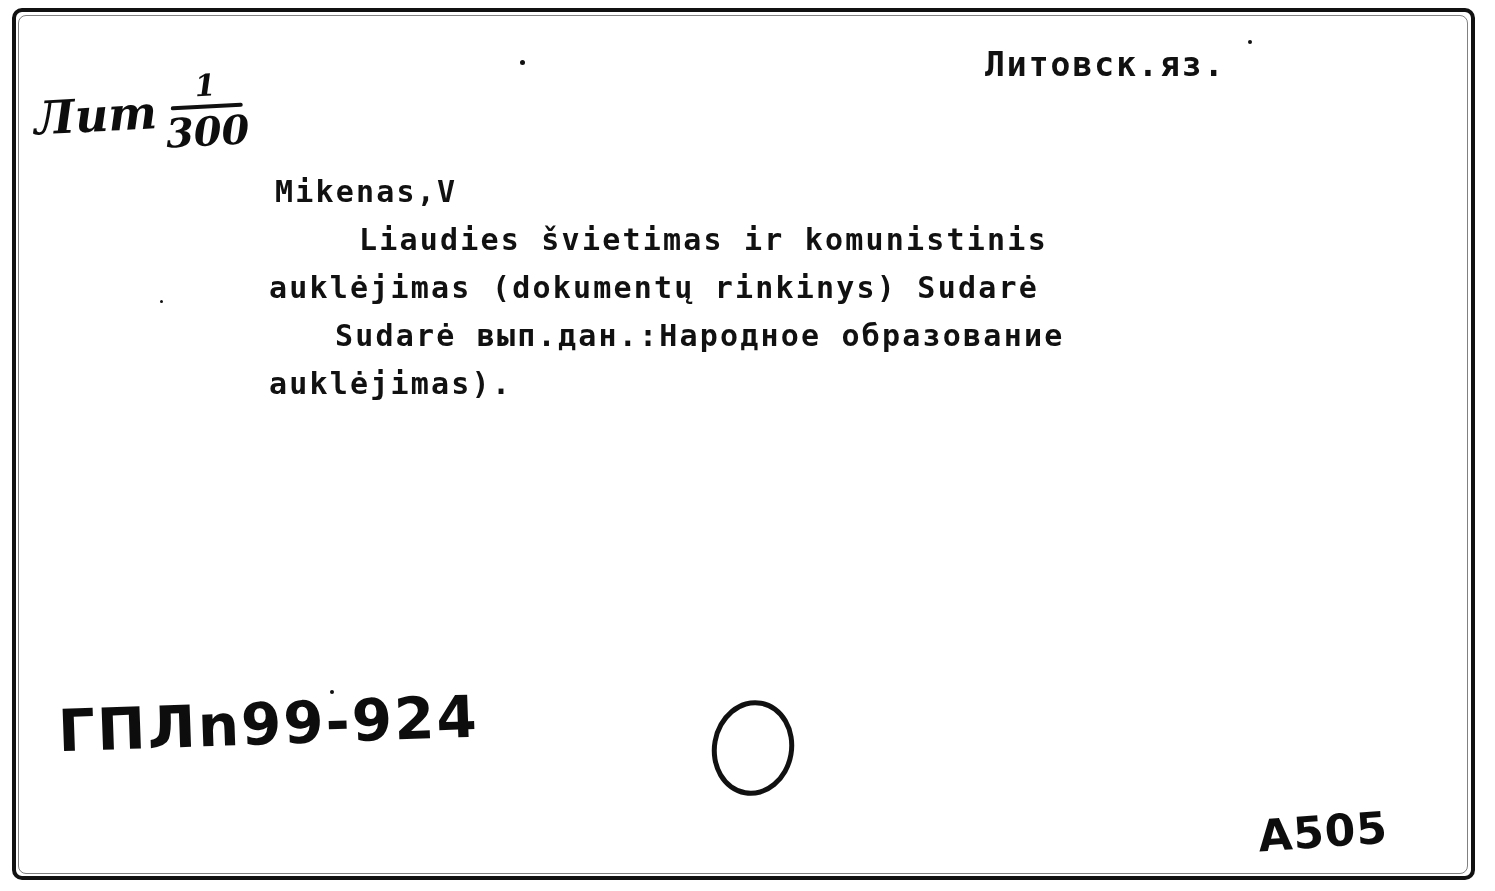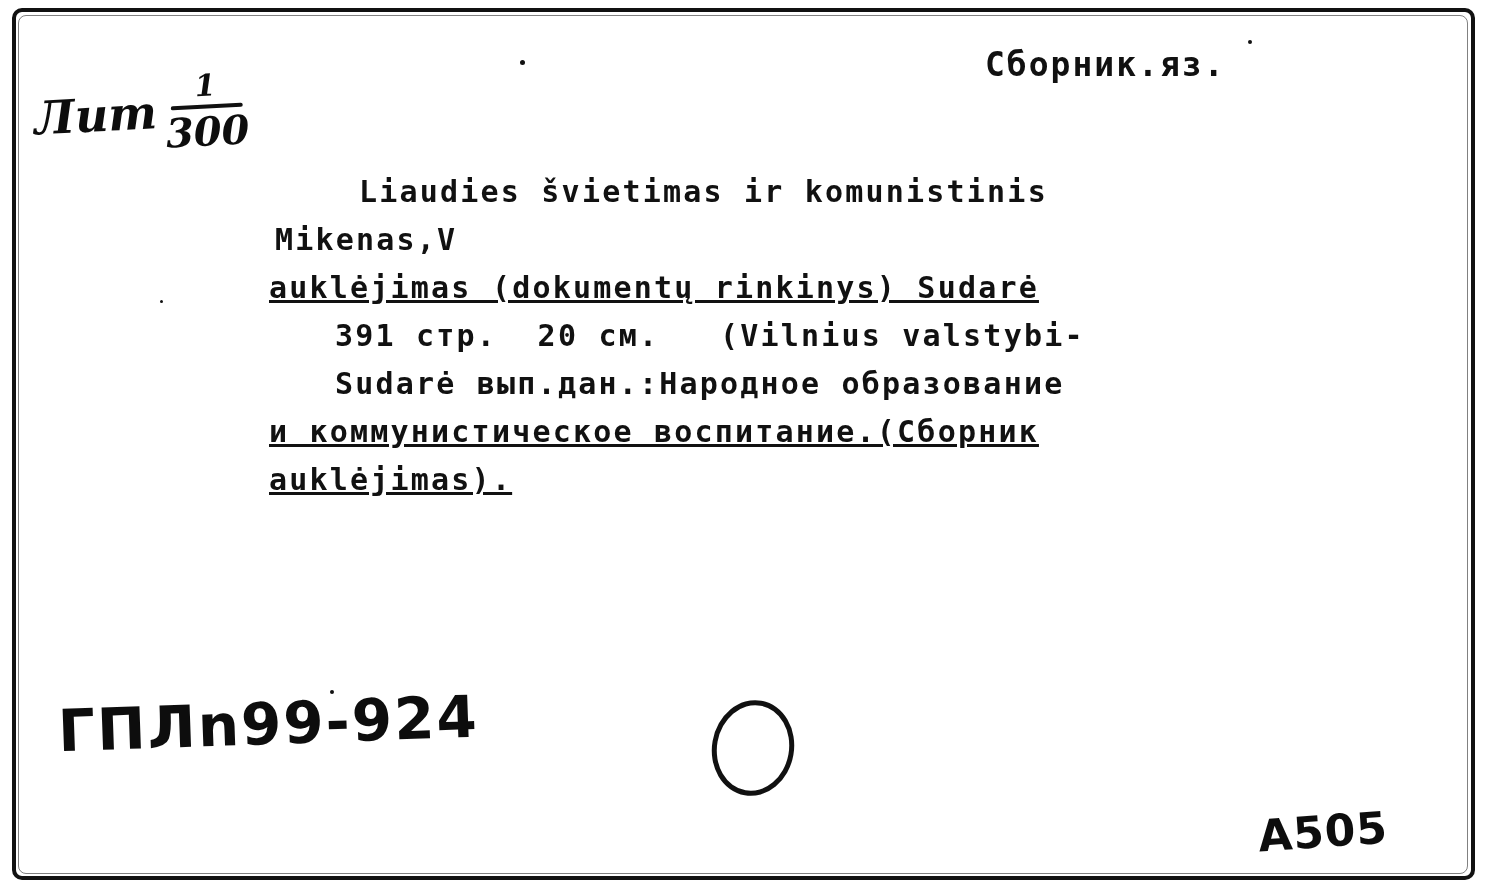--- a/index.html
+++ b/index.html
@@ -101,21 +101,21 @@
     font-family: "DejaVu Sans Mono", "Liberation Mono", monospace;
     font-weight: 700;
     font-size: 30px;
     line-height: 48px;
     letter-spacing: 2.2px;
     color: #111;
     white-space: pre;
   }
   #biblio .indent { padding-left: 84px; }
   #biblio .indent-small { padding-left: 60px; }
-  #biblio .hang { margin-left: -6px; text-decoration: underline; }
+  #biblio .hang { margin-left: -6px; }
 
   
   #callnumber {
     left: 58px;
     top: 690px;
     font-size: 58px;
     font-family: "DejaVu Sans", "Liberation Sans", sans-serif;
     font-weight: 700;
     letter-spacing: 2px;
     transform: rotate(-2deg);
@@ -148,38 +148,36 @@
     border-radius: 50%;
   }
 </style>
 </head>
 <body>
 
 <div id="card">
 
   <div class="card-border"></div>
 
-  <div class="tw" id="lang-note">Сборник.яз.</div>
+  <div class="tw" id="lang-note">Литовск.яз.</div>
 
   <div class="hw" id="shelfmark">
     <span>Лит</span>
     <span class="frac">
       <span class="num">1</span>
       <span class="bar"></span>
       <span class="den">300</span>
     </span>
   </div>
 
   <div id="biblio">
+    <div class="line">Mikenas,V</div>
     <div class="line indent">Liaudies švietimas ir komunistinis</div>
-    <div class="line">Mikenas,V</div>
     <div class="line hang">auklėjimas (dokumentų rinkinys) Sudarė</div>
-    <div class="line indent-small">391 стр.  20 см.   (Vilnius valstybi-</div>
     <div class="line indent-small">Sudarė вып.дан.:Народное образование</div>
-    <div class="line hang">и коммунистическое воспитание.(Сборник</div>
     <div class="line hang">auklėjimas).</div>
   </div>
 
   <div class="hw" id="callnumber">ГПЛn99-924</div>
 
   <div id="circle-mark"></div>
 
   <div class="hw" id="corner-code">A505</div>
 
   <div class="speck" style="left:520px; top:60px; width:5px; height:5px;"></div>

